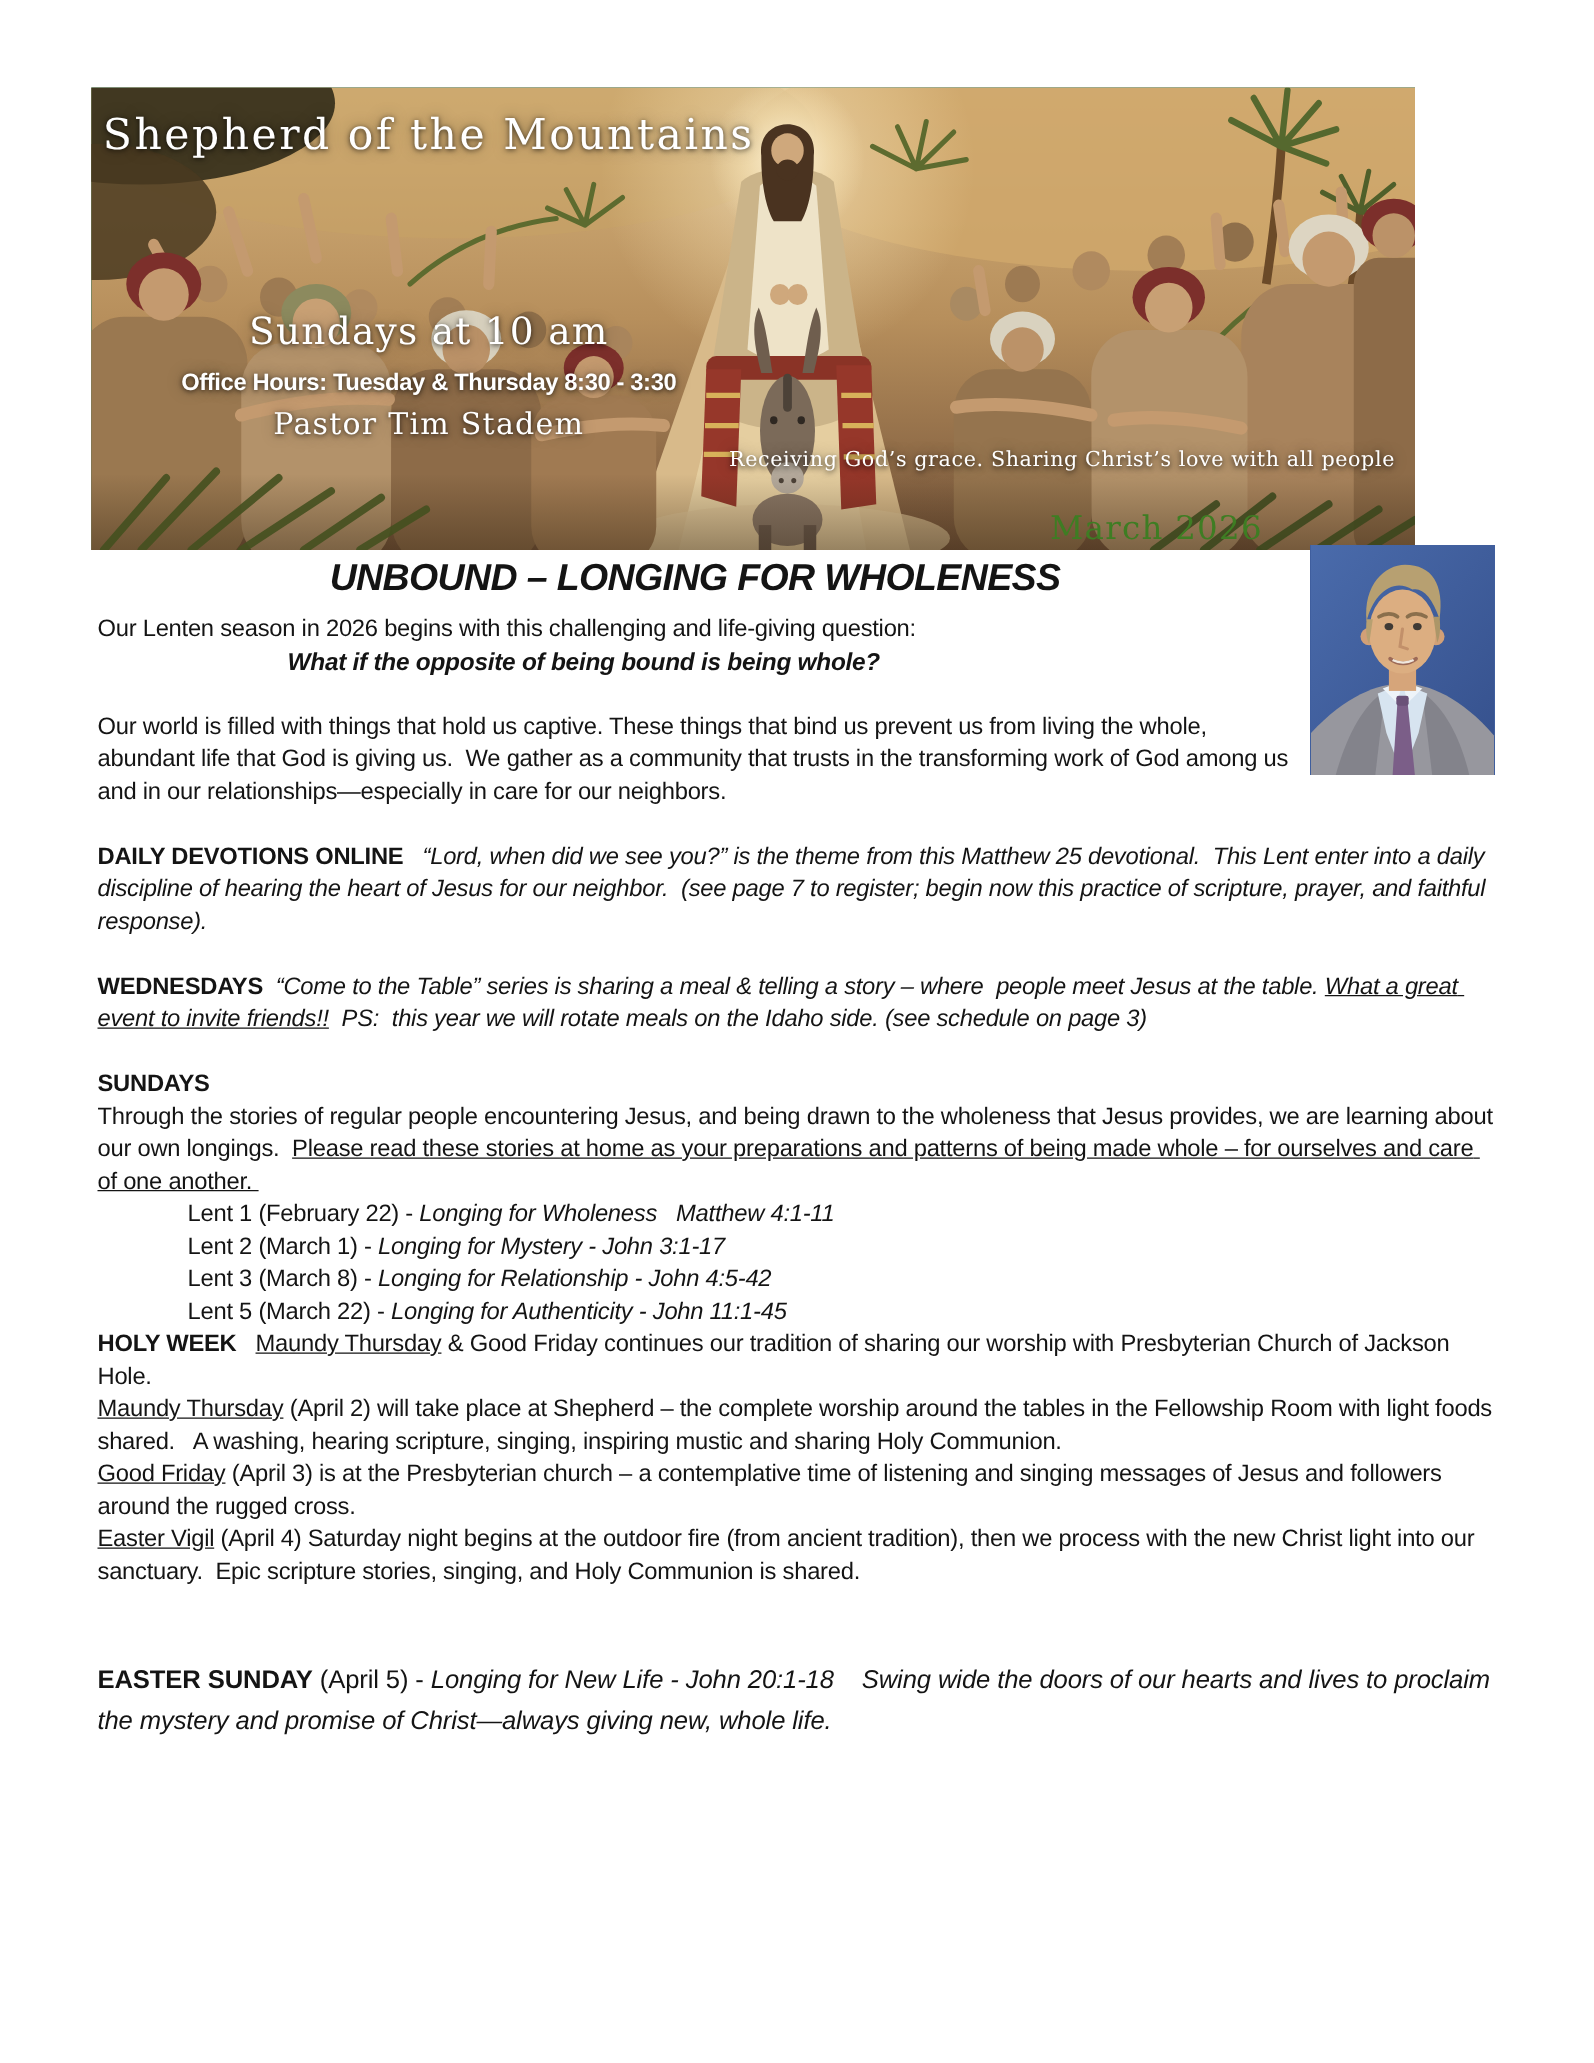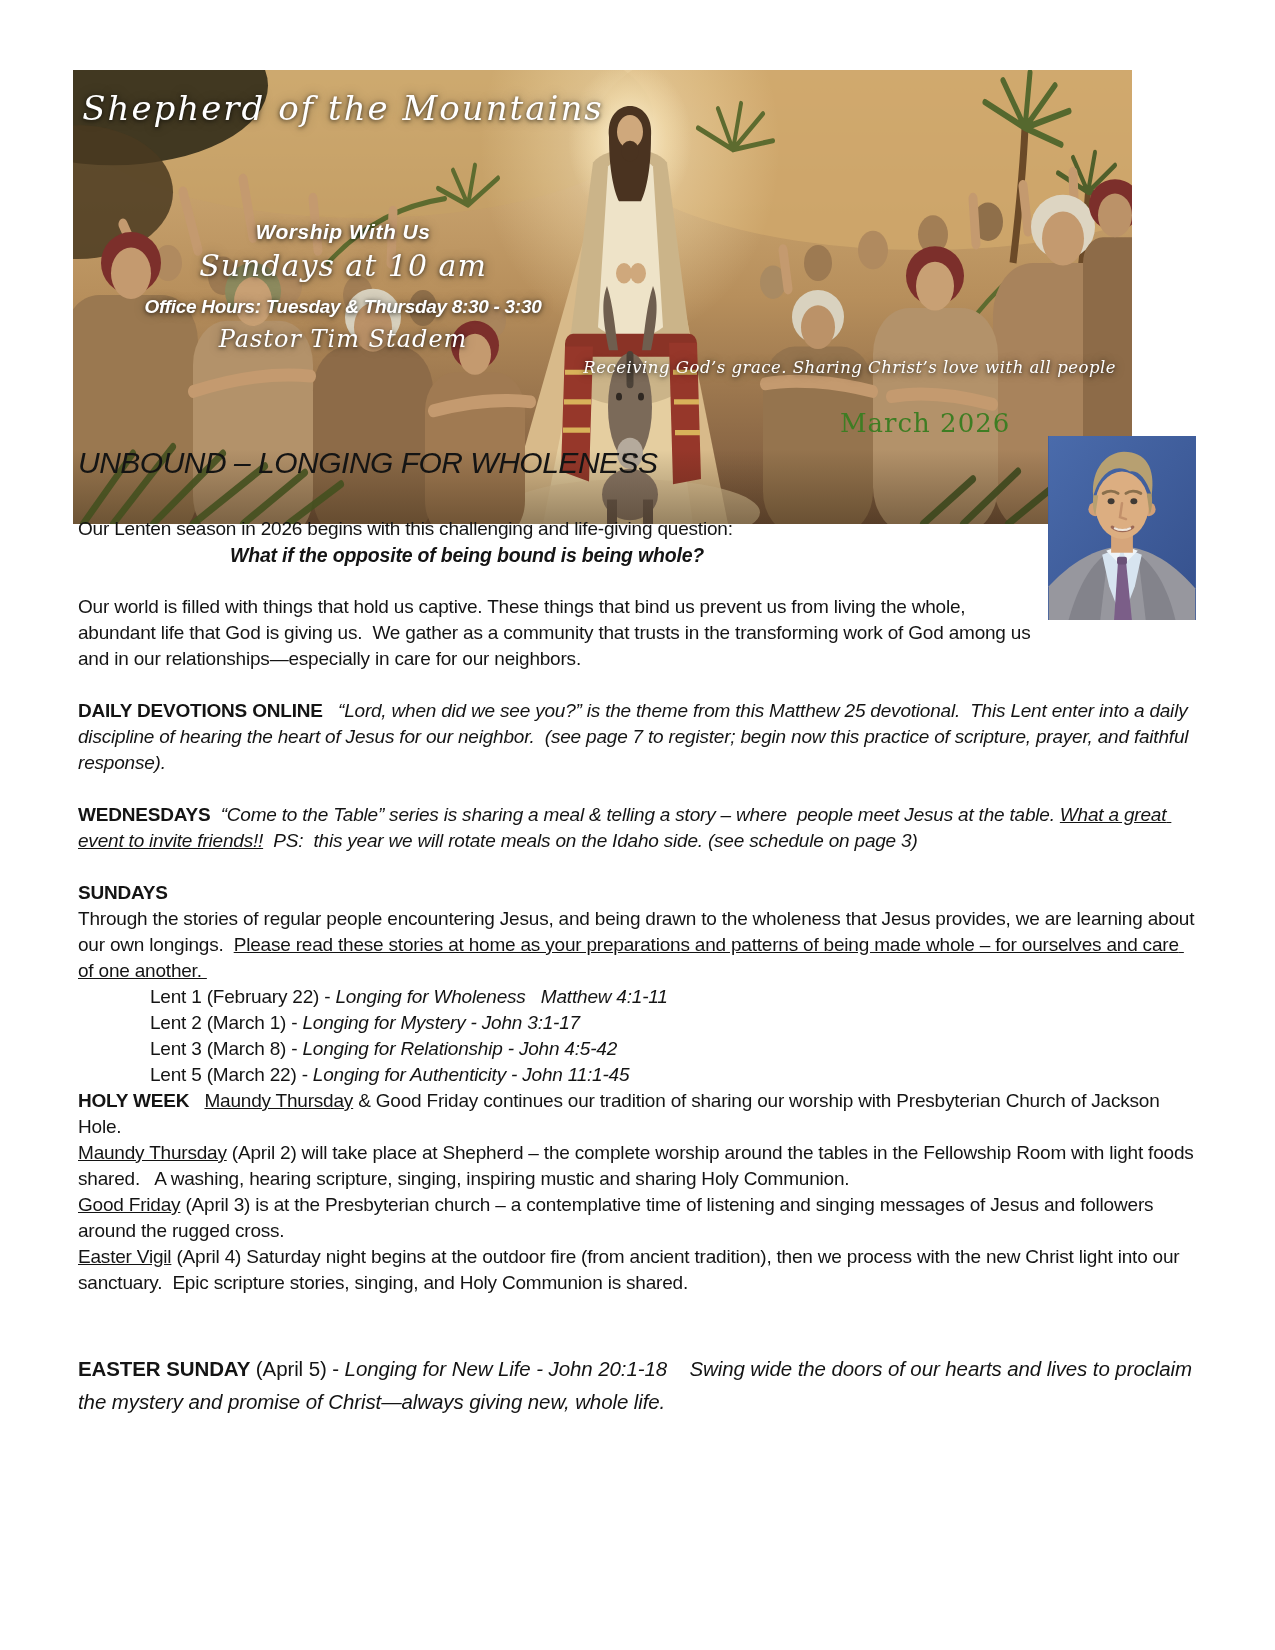--- a/index.html
+++ b/index.html
@@ -5,22 +5,22 @@
   * { margin:0; padding:0; box-sizing:border-box; }
   html,body { background:#ffffff; }
   body {
     width:1275px; height:1650px; position:relative;
     font-family:"Liberation Sans", sans-serif; color:#141414;
     overflow:hidden;
   }
 
   
   .banner {
-    position:absolute; left:73px; top:70px; width:1059px; height:454px;
-    overflow:hidden; background:#14532d;font-style:italic;
+    position:absolute; left:73px; top:70px; width:1059px; height:370px;
+    overflow:hidden; background:#14532d;
   }
   .banner svg { position:absolute; inset:0; width:100%; height:100%; display:block; }
   .btext {
     position:absolute; left:0; width:540px; text-align:center; color:#fff;
     text-shadow:0 1px 4px rgba(0,0,0,.7), 0 0 12px rgba(0,0,0,.35);
     white-space:nowrap;
   }
   .serif { font-family:"DejaVu Serif", serif; }
   .b-church1 { top:18px;  font-size:34px; letter-spacing:2px; }
   .b-church2 { top:70px;  font-size:34px; letter-spacing:2px; }
@@ -41,22 +41,22 @@
   }
 
   
   .content { position:absolute; left:78px; top:432px; width:1118px; }
   .portrait {
     float:right; width:148px; height:184px; margin:4px 0 6px 14px;
     background:#3f5e9e; overflow:hidden;
   }
   .portrait svg { display:block; width:100%; height:100%; }
   .title {
-    font-size:30px; font-weight:normal; font-style:italic;
-    text-align:left; margin:14px 0 36px 0; letter-spacing:-0.5px;
+    font-size:30px; font-weight:bold; font-style:italic;
+    text-align:center; margin:14px 0 11px 0; letter-spacing:-0.5px;
   }
   .bp { font-size:19px; line-height:26px; letter-spacing:-0.2px;
         white-space:pre-wrap; margin:0 0 26px 0; }
   .tight { margin-bottom:0; }
   .q     { margin:0 0 26px 152px; font-size:19.5px; }
   .list  { margin:0 0 0 72px; }
   .list-last { margin:0 0 26px 72px; }
   .gap-after { margin-bottom:56px; }
   .easter { font-size:20.5px; line-height:33px; letter-spacing:-0.1px; }
   .sb { font-weight:bold; }
@@ -189,21 +189,20 @@
     </g>
 
     <g>
       <rect x="0" y="295" width="1059" height="58" fill="url(#vig)"></rect>
       <path d="M10,353 L60,298 M40,353 L100,293 M80,353 L150,298 M120,353 L192,308 M170,353 L232,313 M215,353 L268,322" stroke="#44501f" stroke-width="6" stroke-linecap="round" fill="none" opacity="0.9"></path>
       <path d="M850,353 L900,318 M890,353 L945,312 M935,353 L990,318 M980,353 L1030,322 M1020,353 L1059,330" stroke="#3c471d" stroke-width="6" stroke-linecap="round" fill="none" opacity="0.9"></path>
     </g>
   </svg>
 
   <div class="btext serif b-church1">Shepherd of the Mountains</div>
-  <div class="btext b-worship">Worship With Us</div>
   <div class="btext serif b-sundays">Sundays at 10 am</div>
   <div class="btext b-office">Office Hours: Tuesday &amp; Thursday 8:30 - 3:30</div>
   <div class="btext serif b-pastor">Pastor Tim Stadem</div>
   <div class="btext serif b-tagline">Receiving God’s grace. Sharing Christ’s love with all people</div>
 </div>
 
 <div class="month" style="color: rgb(62, 125, 35);">March 2026</div>
 
 <div class="content">
   <div class="portrait">

